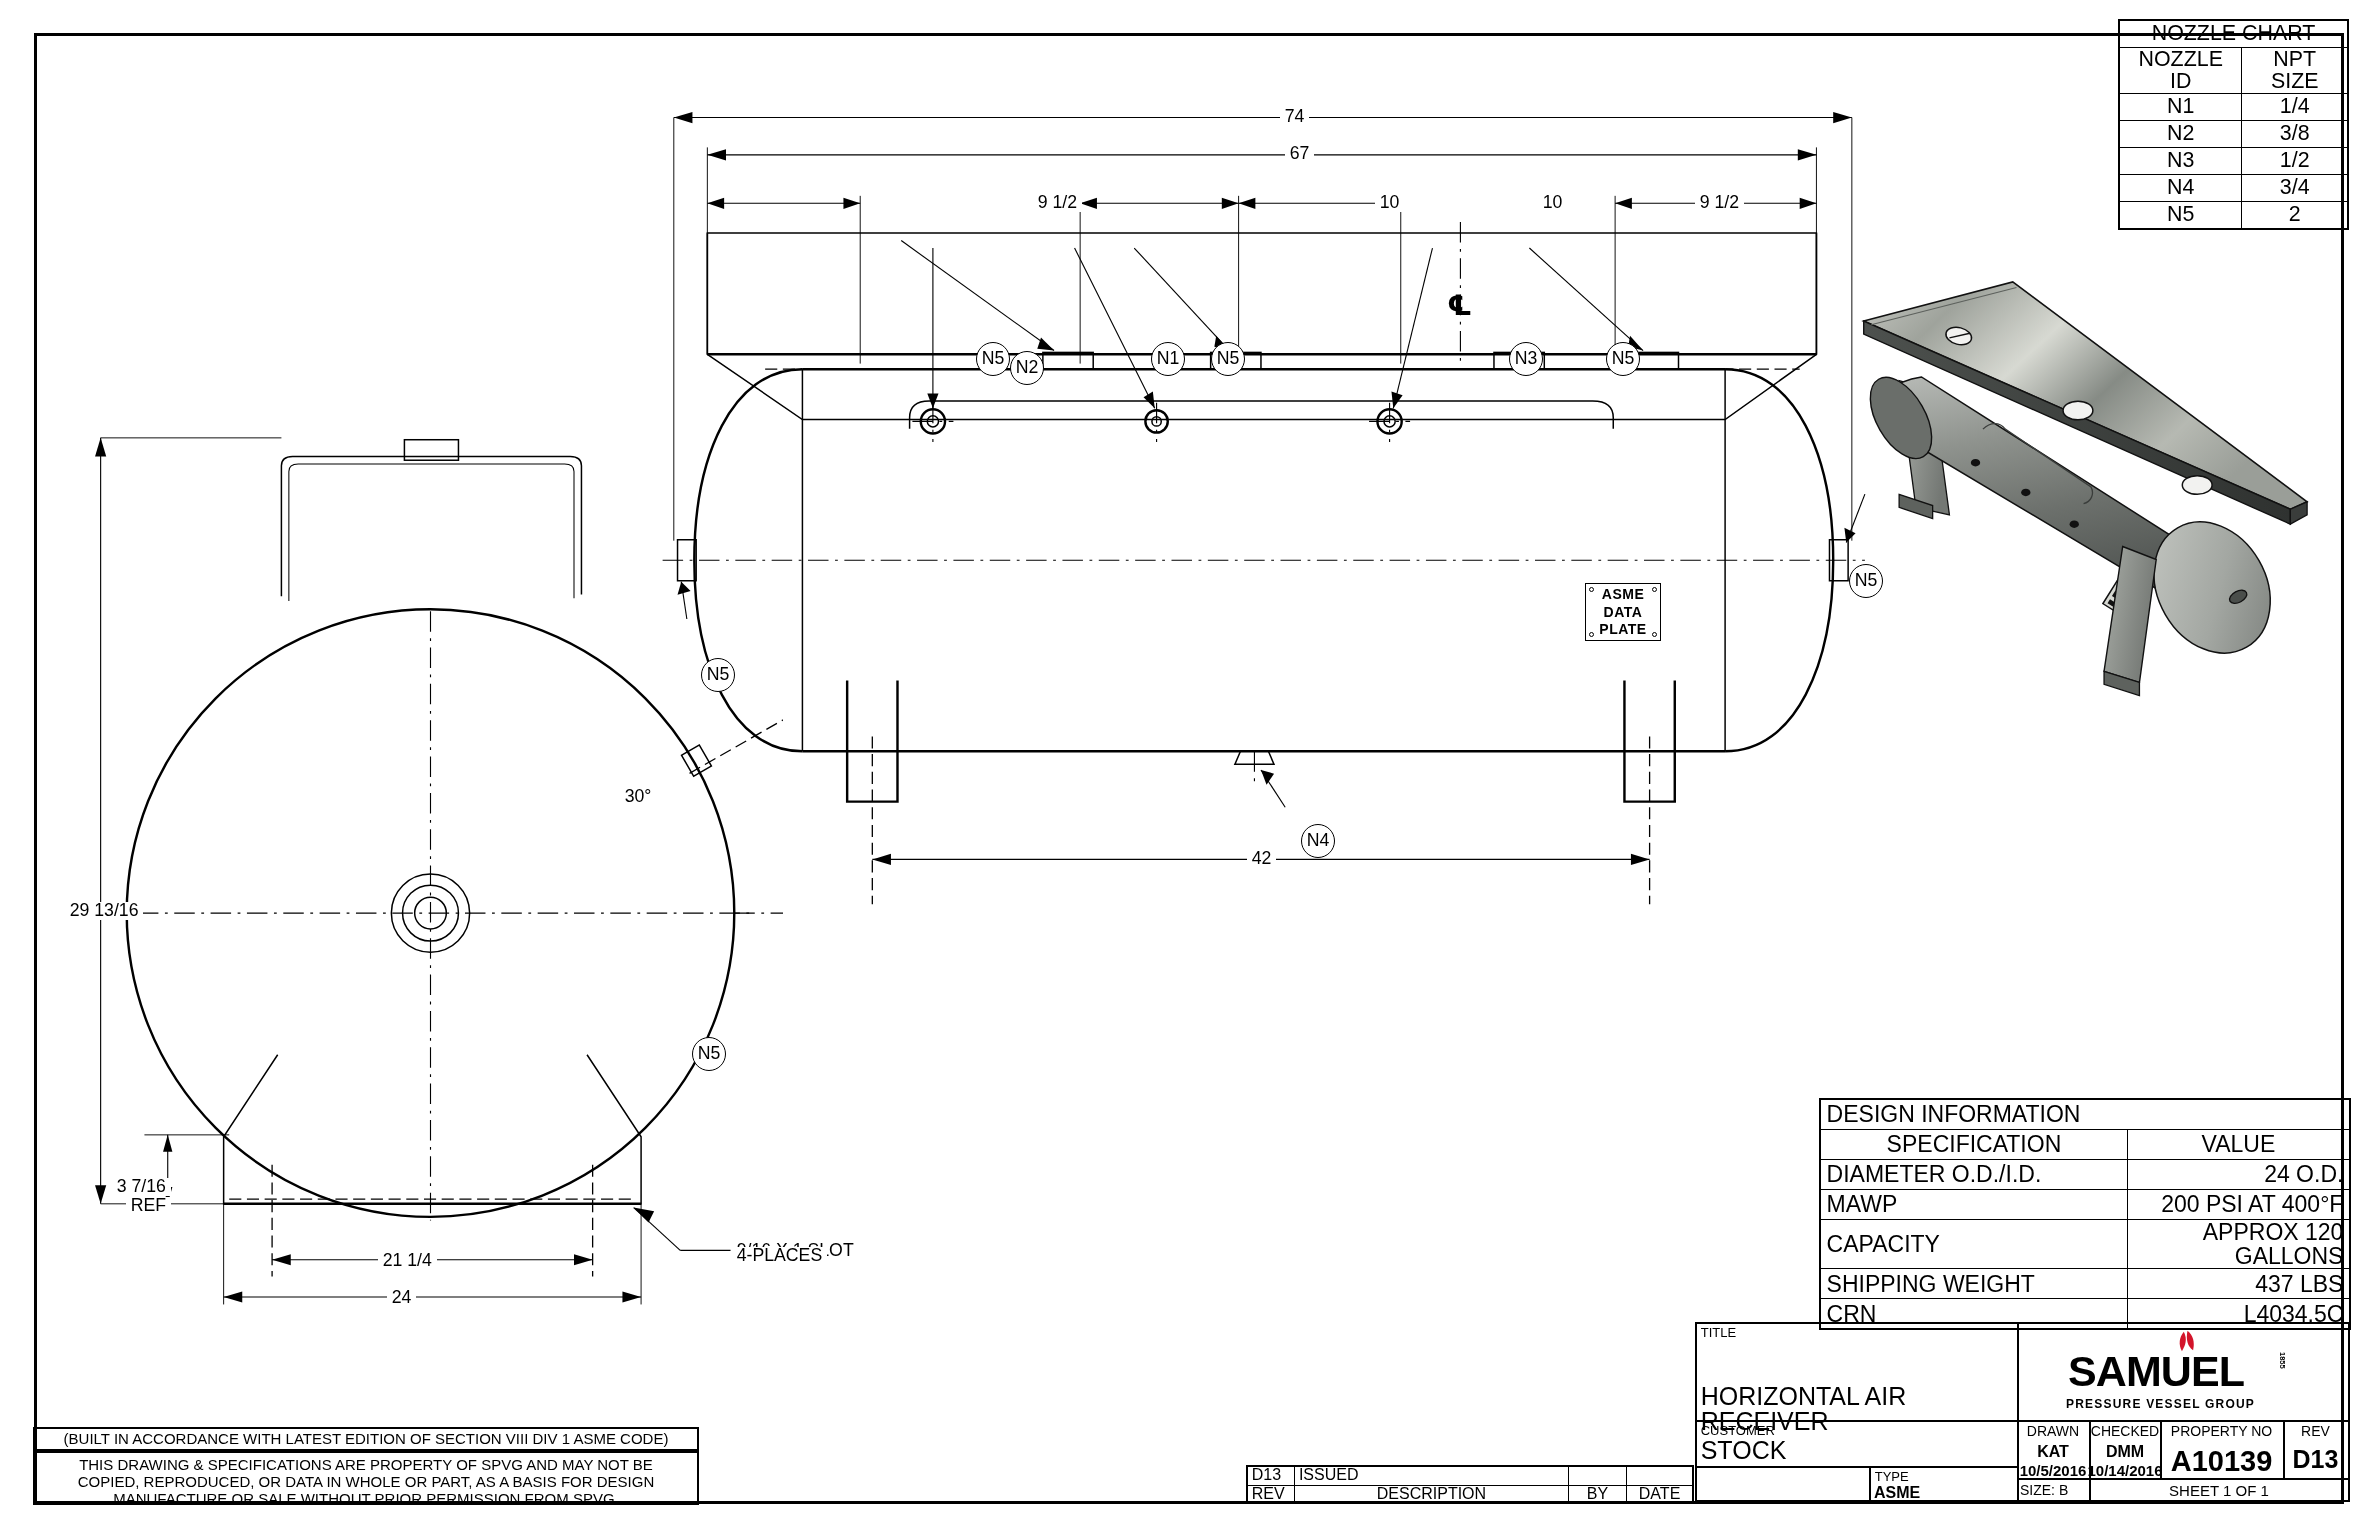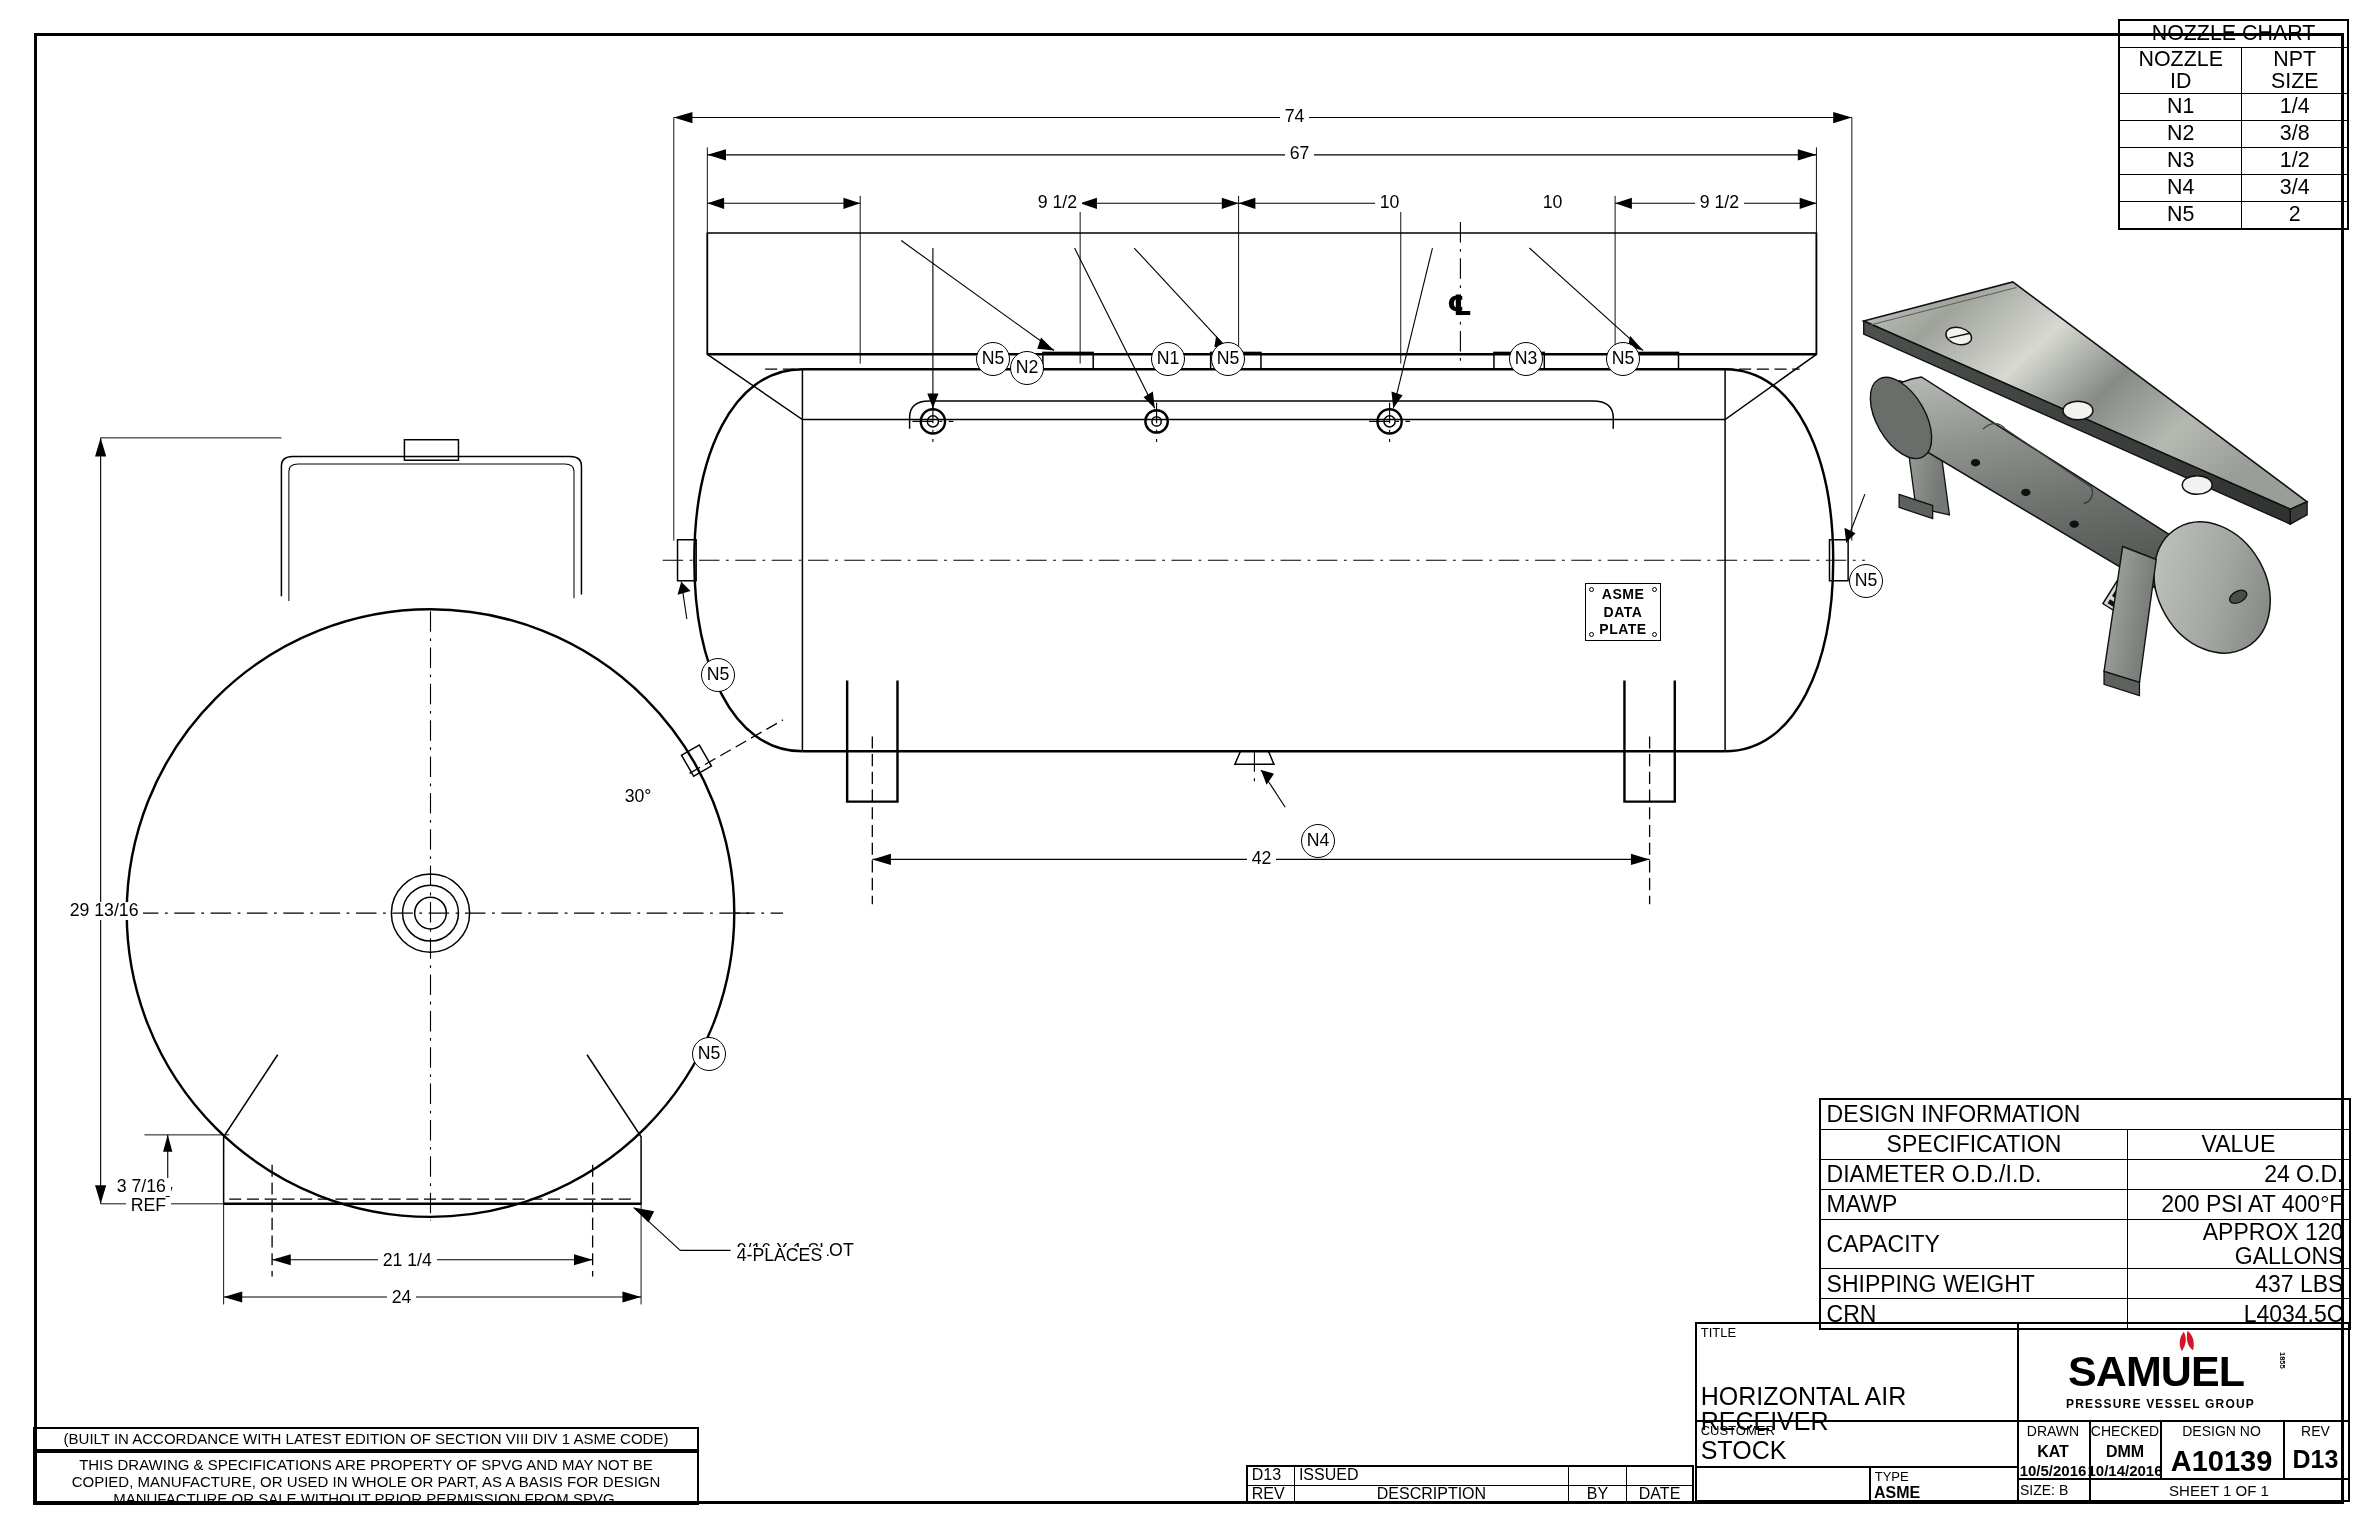--- a/index.html
+++ b/index.html
@@ -176,21 +176,21 @@
   <div class="tb-cell tb-small tb-b" style="left:177px;top:160px;">ASME</div>
 
   <div class="tb-cell" style="left:320px;top:99px;width:72px;font-size:14px;text-align:center;">DRAWN</div>
   <div class="tb-cell tb-b" style="left:320px;top:119px;width:72px;font-size:16px;text-align:center;">KAT</div>
   <div class="tb-cell tb-b" style="left:320px;top:138px;width:72px;font-size:15px;text-align:center;">10/5/2016</div>
 
   <div class="tb-cell" style="left:392px;top:99px;width:72px;font-size:14px;text-align:center;">CHECKED</div>
   <div class="tb-cell tb-b" style="left:392px;top:119px;width:72px;font-size:16px;text-align:center;">DMM</div>
   <div class="tb-cell tb-b" style="left:390px;top:138px;width:76px;font-size:15px;text-align:center;">10/14/2016</div>
 
-  <div class="tb-cell" style="left:463px;top:99px;width:123px;font-size:14px;text-align:center;">DESIGN NO</div>
+  <div class="tb-cell" style="left:463px;top:99px;width:123px;font-size:14px;text-align:center;">PROPERTY NO</div>
   <div class="tb-cell tb-b" style="left:463px;top:121px;width:123px;font-size:29px;text-align:center;">A10139</div>
 
   <div class="tb-cell" style="left:586px;top:99px;width:65px;font-size:14px;text-align:center;">REV</div>
   <div class="tb-cell tb-b" style="left:586px;top:121px;width:65px;font-size:25px;text-align:center;">D13</div>
 
   <div class="tb-cell" style="left:323px;top:158px;font-size:14px;">SIZE: B</div>
   <div class="tb-cell" style="left:392px;top:158px;width:260px;font-size:15px;text-align:center;">SHEET 1  OF 1</div>
 
   <div class="abs" style="left:343px;top:3.7px;width:308px;height:89px;">
     <svg width="308" height="89" style="position:absolute;left:0;top:0;" viewBox="0 0 330 96">
@@ -218,21 +218,21 @@
       <td class="ctr">BY</td>
       <td class="ctr">DATE</td>
     </tr>
   </tbody>
     </table>
 </div>
 
 <div class="abs" id="note-asme">(BUILT IN ACCORDANCE WITH LATEST EDITION OF SECTION VIII DIV 1 ASME CODE)</div>
 <div class="abs" id="note-legal">
   <div>THIS DRAWING &amp; SPECIFICATIONS ARE PROPERTY OF SPVG AND MAY NOT BE</div>
-  <div>COPIED, MANUFACTURE, OR USED IN WHOLE OR PART, AS A BASIS FOR DESIGN</div>
+  <div>COPIED, REPRODUCED, OR DATA IN WHOLE OR PART, AS A BASIS FOR DESIGN</div>
   <div>MANUFACTURE OR SALE WITHOUT PRIOR PERMISSION FROM SPVG.</div>
 </div>
 
 <svg class="ink" width="746" height="1025" style="left:37px;top:354px;" viewBox="0 0 800 1100">
 
   <circle cx="422" cy="600" r="326" class="lh"></circle>
 
   <circle cx="422" cy="600" r="42" class="l"></circle>
   <circle cx="422" cy="600" r="30" class="l"></circle>
   <circle cx="422" cy="600" r="17" class="l"></circle>

